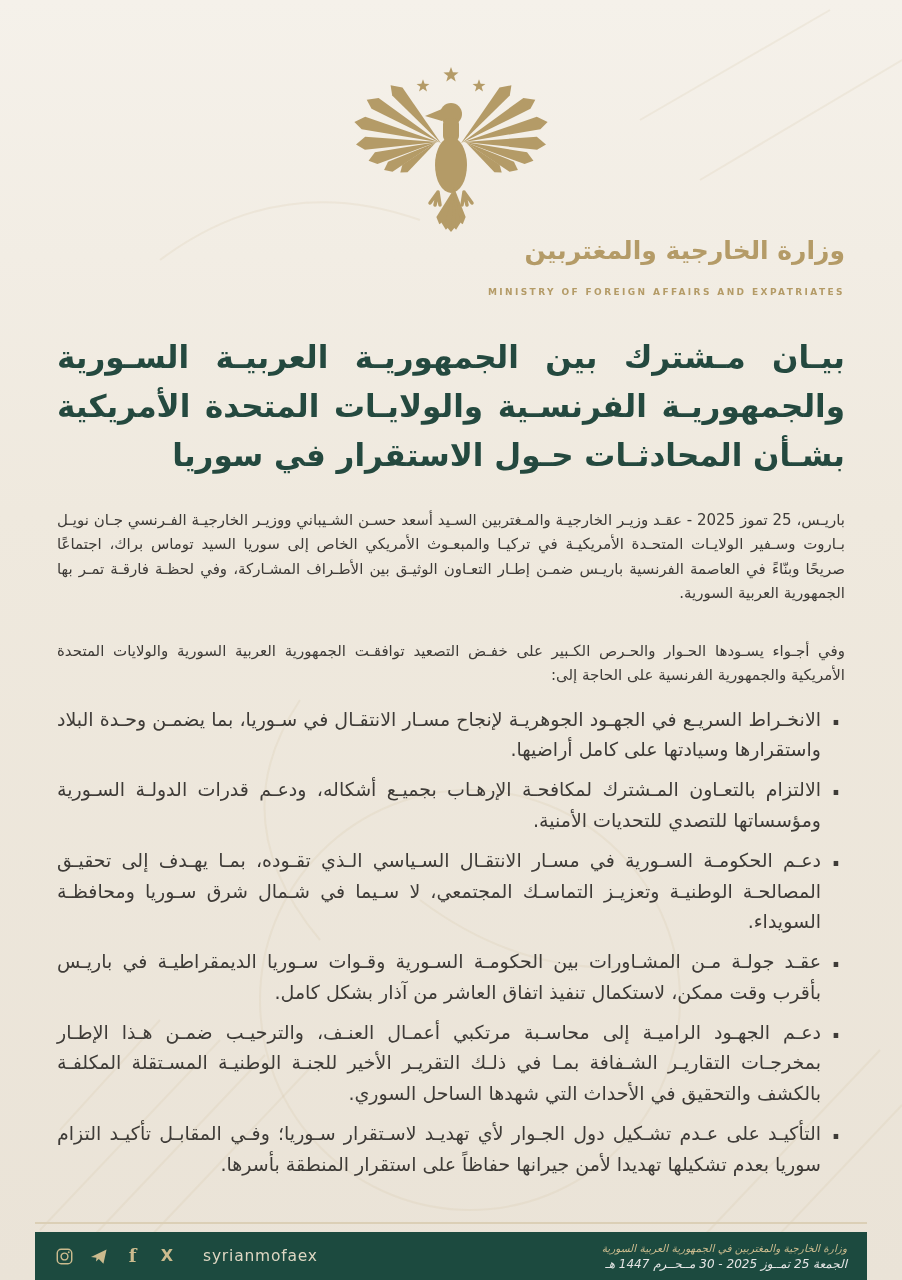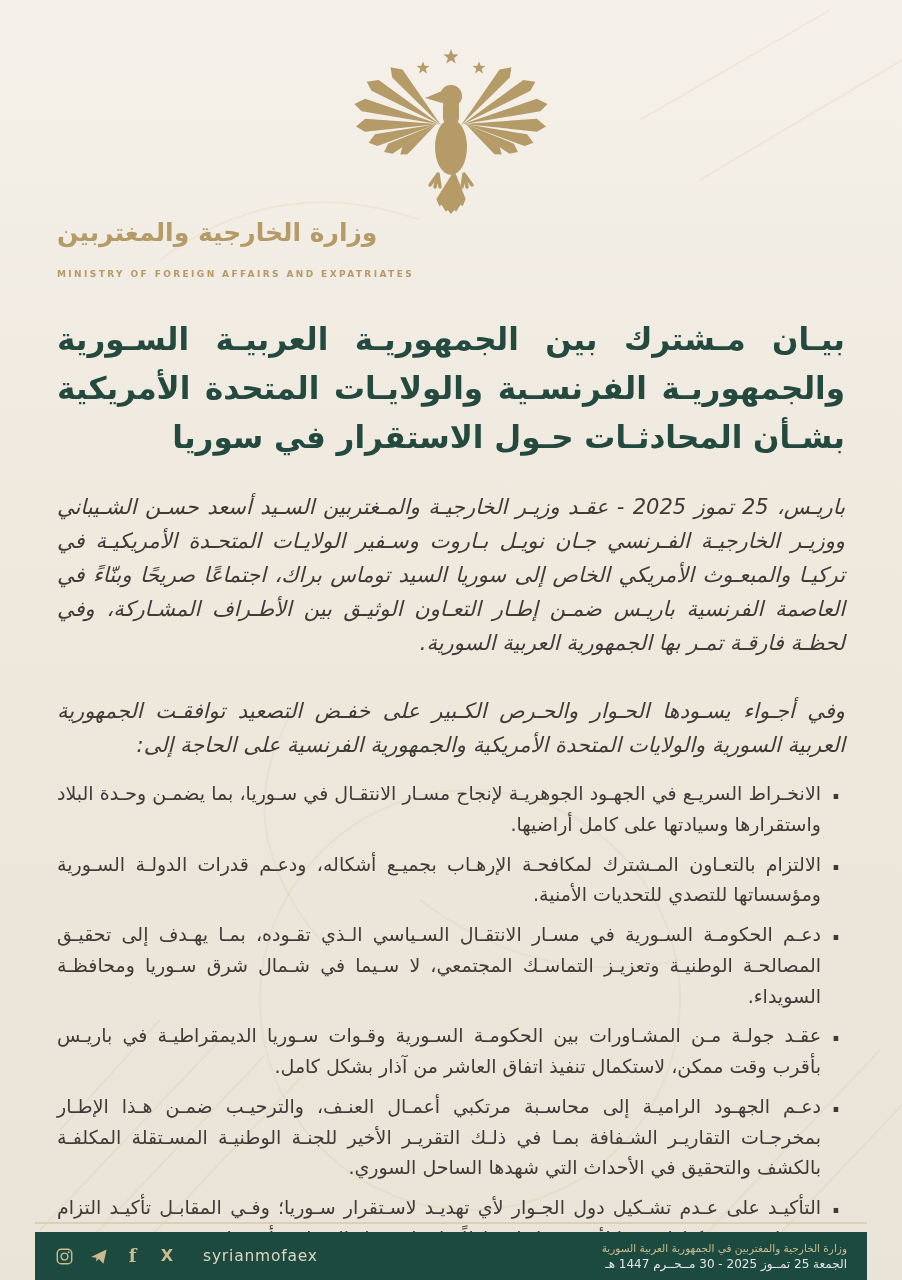--- a/index.html
+++ b/index.html
@@ -4,40 +4,39 @@
 <style>
   html,body{margin:0;padding:0;}
   body{
     width:902px;height:1280px;position:relative;overflow:hidden;
     background:linear-gradient(180deg,#f5f1ea 0%,#efe9de 40%,#eae3d7 100%);
     font-family:"DejaVu Sans",sans-serif;
   }
   .watermark{position:absolute;inset:0;pointer-events:none;z-index:0;}
   .page{position:relative;z-index:1;padding:0 57px;direction:rtl;}
   
-  .emblem{text-align:left;padding-top:44px;direction:ltr;}
+  .emblem{text-align:right;padding-top:62px;direction:ltr;}
   .emblem svg{display:block;margin:0 auto;}
   .calligraphy{
     font-size:25px;font-weight:bold;color:#b49b67;margin-top:-4px;
     direction:rtl;letter-spacing:1px;
   }
   .caption{
     font-size:9px;letter-spacing:2.4px;color:#b49b67;margin-top:22px;
     font-weight:bold;
   }
   
   .title{
     margin-top:36px;font-size:31px;font-weight:bold;color:#24493f;
     line-height:1.58;text-align:justify;text-align-last:right;
   }
   
   .para{
-    margin-top:28px;font-size:21px;line-height:1.62;color:#3e3b37;
+    margin-top:28px;font-size:15px;line-height:1.62;color:#3e3b37;
     text-align:justify;
-    font-style:italic;
   }
   .para.second{margin-top:34px;}
   ul.points{margin:16px 0 0 0;padding:0;list-style:none;}
   ul.points li{
     position:relative;padding-right:24px;margin-bottom:9px;
     font-size:19px;line-height:1.62;color:#3e3b37;text-align:justify;
   }
   ul.points li::before{
     content:"·";position:absolute;right:4px;top:-2px;
     font-size:26px;font-weight:bold;color:#3e3b37;
@@ -55,21 +54,21 @@
   }
   .social{display:flex;align-items:center;gap:15px;}
   .social .icon{display:flex;align-items:center;justify-content:center;
     width:19px;height:19px;color:#cbbb8e;cursor:pointer;}
   .fb-glyph{font-family:"DejaVu Serif",serif;font-weight:700;font-size:18px;
     color:#cbbb8e;line-height:1;}
   .x-glyph{font-weight:700;font-size:16px;color:#cbbb8e;line-height:1;
     letter-spacing:-1px;}
   .handle{color:#ddd6c2;font-size:15.5px;letter-spacing:0.8px;margin-left:12px;
     cursor:pointer;}
-  .footer-right{direction:rtl;text-align:right;color:#cbbb8e;}
+  .footer-right{direction:rtl;text-align:right;color:#cbbb8e;font-style:italic;}
   .footer-right .l1{font-size:10.5px;}
   .footer-right .l2{font-size:12px;margin-top:3px;color:#e5e5e5;}
 </style>
 </head>
 <body>
 
 <div class="watermark">
   <svg width="902" height="1280" viewBox="0 0 902 1280" fill="none">
     <g stroke="#cdbb96" stroke-opacity="0.16" stroke-width="2">
       <path d="M40 1230 L220 1040"></path>

